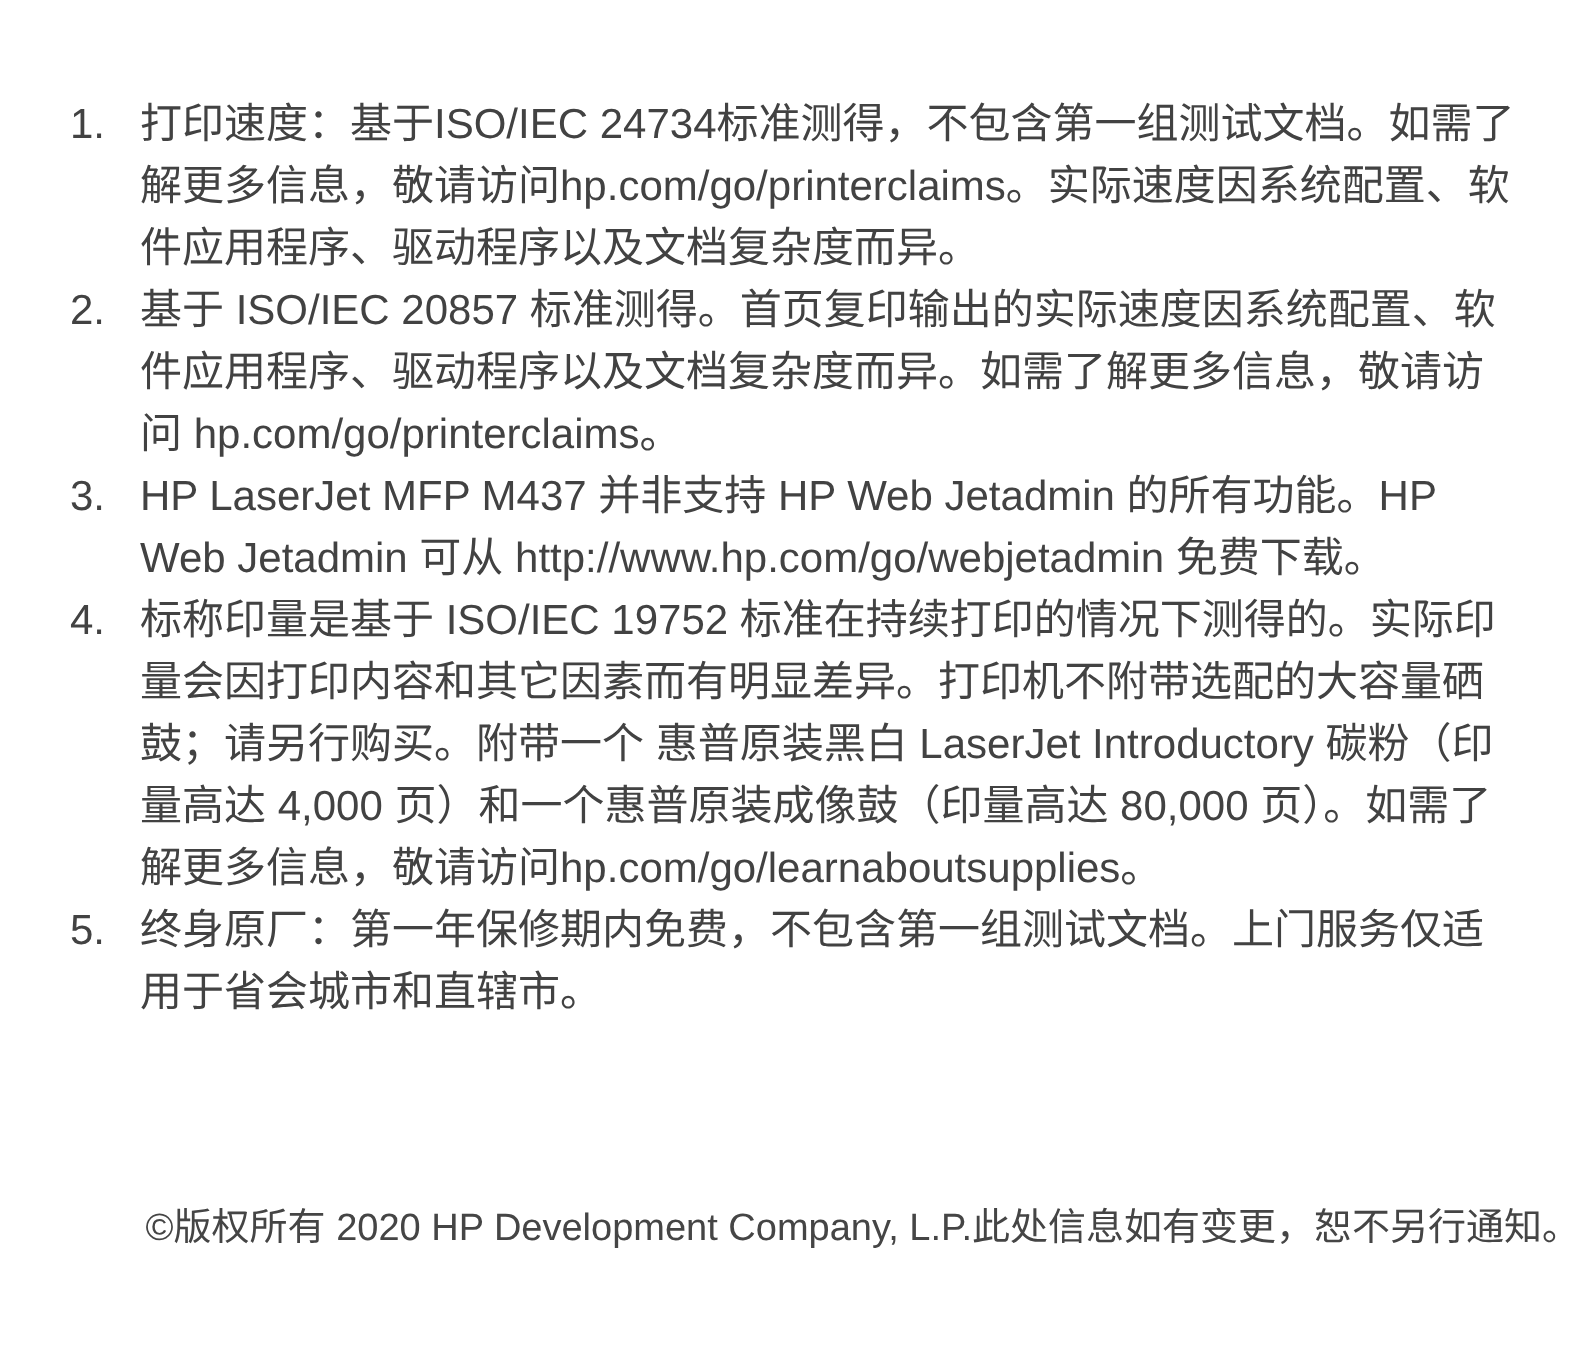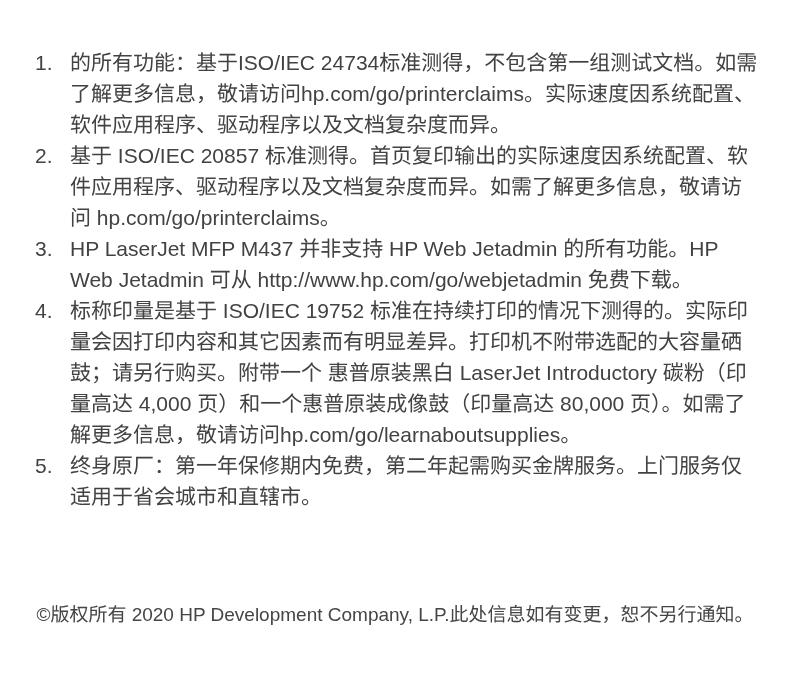--- a/index.html
+++ b/index.html
@@ -40,55 +40,55 @@
   .footnote .txt {
     flex: 1 1 auto;
     width: 688px;
     word-break: break-word;
   }
   .copyright {
     position: absolute;
     top: 602px;
     left: 0;
     width: 790px;
-    text-align: center;
+    text-align: right;
     font-size: 19px;
     line-height: 26px;
     color: #454545;
   }
 </style>
 </head>
 <body style="background: rgb(255, 255, 255); color: rgb(66, 66, 66);">
 
 <div class="page">
 
   <div class="footnotes">
 
     <div class="footnote">
       <span class="num">1.</span>
-      <span class="txt">的所有功能：基于ISO/IEC 24734标准测得，不包含第一组测试文档。如需了解更多信息，敬请访问hp.com/go/printerclaims。实际速度因系统配置、软件应用程序、驱动程序以及文档复杂度而异。</span>
+      <span class="txt">打印速度：基于ISO/IEC 24734标准测得，不包含第一组测试文档。如需了解更多信息，敬请访问hp.com/go/printerclaims。实际速度因系统配置、软件应用程序、驱动程序以及文档复杂度而异。</span>
     </div>
 
     <div class="footnote">
       <span class="num">2.</span>
       <span class="txt">基于 ISO/IEC 20857 标准测得。首页复印输出的实际速度因系统配置、软件应用程序、驱动程序以及文档复杂度而异。如需了解更多信息，敬请访问 hp.com/go/printerclaims。</span>
     </div>
 
     <div class="footnote">
       <span class="num">3.</span>
       <span class="txt">HP LaserJet MFP M437 并非支持 HP Web Jetadmin 的所有功能。HP Web Jetadmin 可从 http://www.hp.com/go/webjetadmin 免费下载。</span>
     </div>
 
     <div class="footnote">
       <span class="num">4.</span>
       <span class="txt">标称印量是基于 ISO/IEC 19752 标准在持续打印的情况下测得的。实际印量会因打印内容和其它因素而有明显差异。打印机不附带选配的大容量硒鼓；请另行购买。附带一个 惠普原装黑白 LaserJet Introductory 碳粉（印量高达 4,000 页）和一个惠普原装成像鼓（印量高达 80,000 页）。如需了解更多信息，敬请访问hp.com/go/learnaboutsupplies。</span>
     </div>
 
     <div class="footnote">
       <span class="num">5.</span>
-      <span class="txt">终身原厂：第一年保修期内免费，第二年起需购买金牌服务。上门服务仅适用于省会城市和直辖市。</span>
+      <span class="txt">终身原厂：第一年保修期内免费，不包含第一组测试文档。上门服务仅适用于省会城市和直辖市。</span>
     </div>
 
   </div>
 
   <div class="copyright" style="color: rgb(69, 69, 69);">©版权所有 2020 HP Development Company, L.P.此处信息如有变更，恕不另行通知。</div>
 
 </div>
 
 </body></html>

